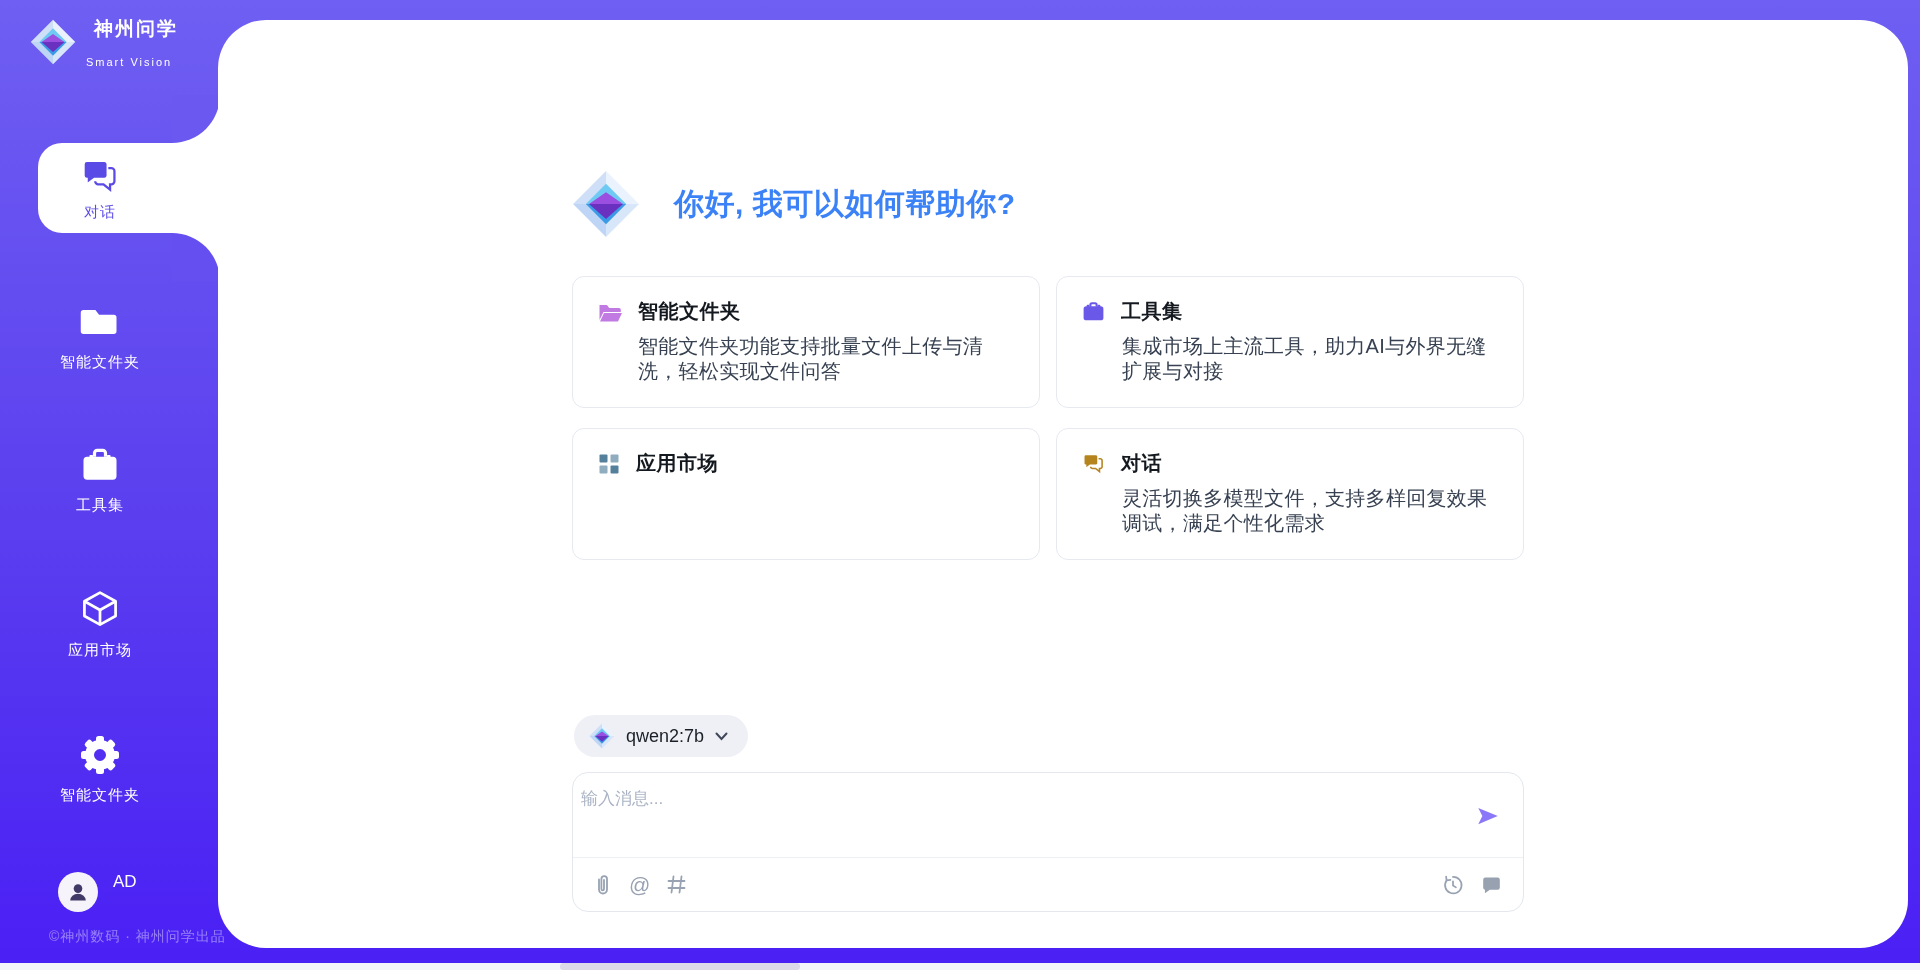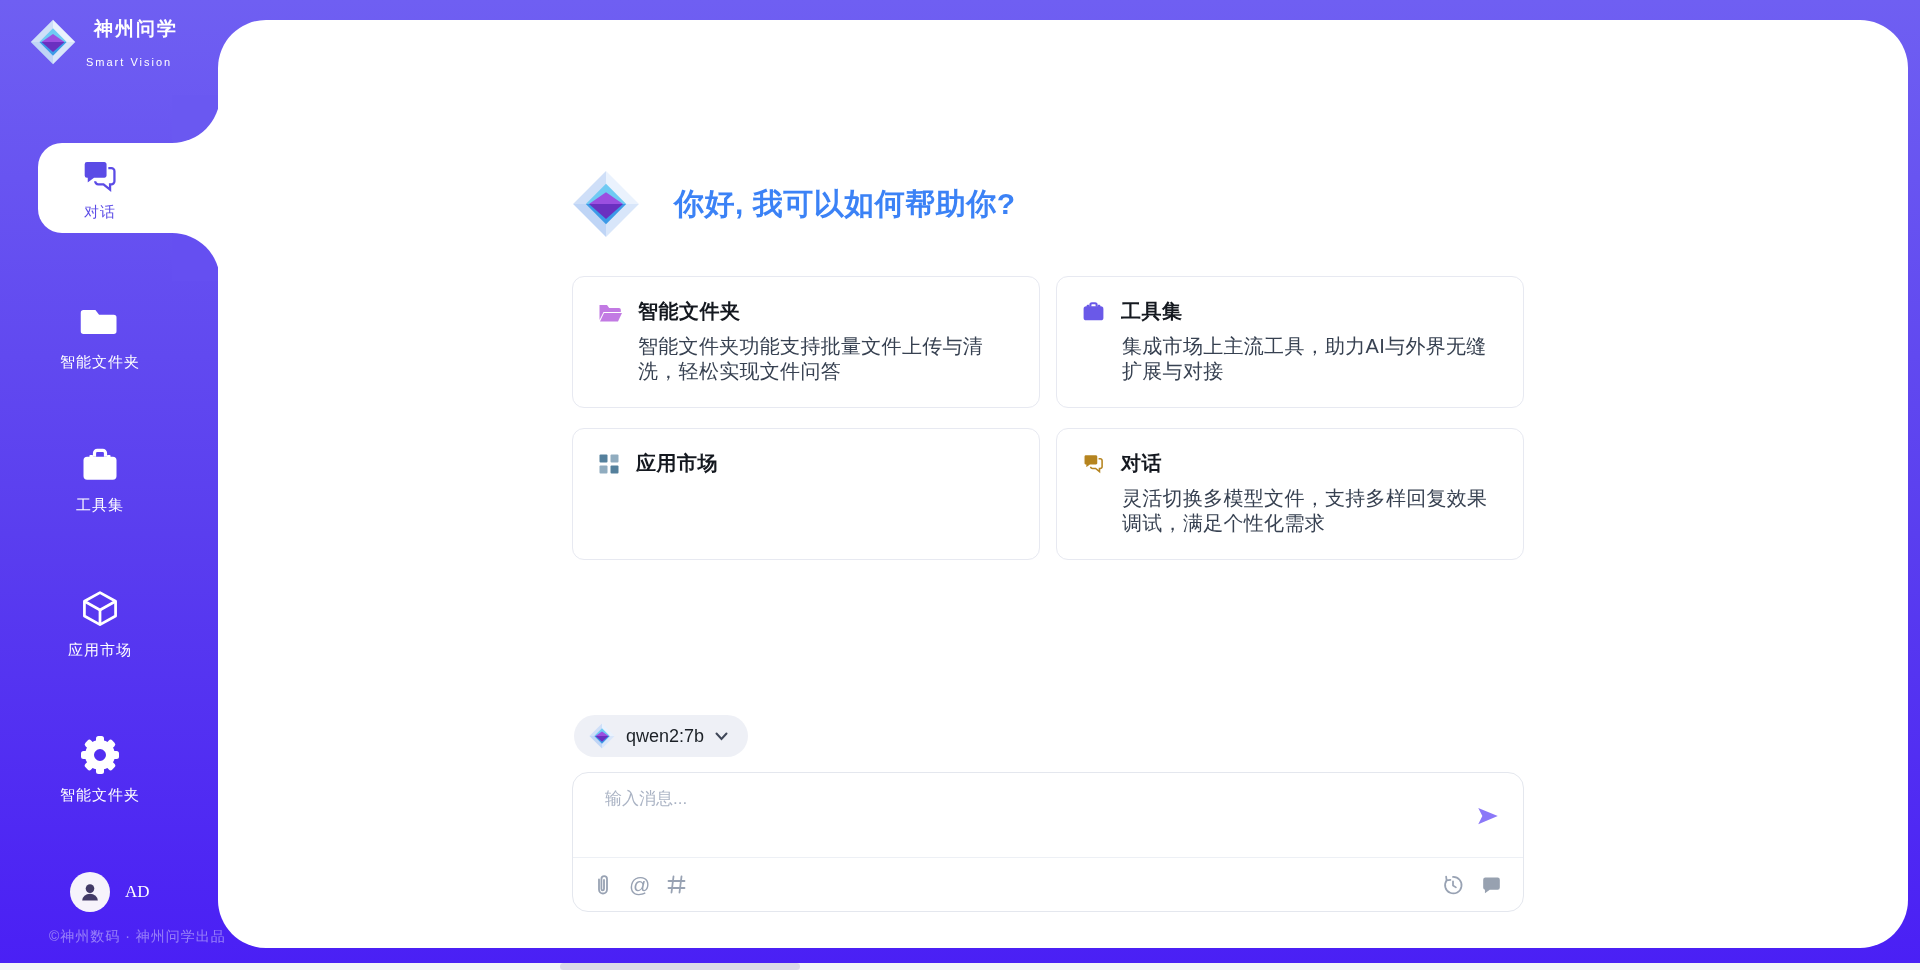--- a/index.html
+++ b/index.html
@@ -24,21 +24,21 @@
   .active-tab { position:absolute; left:38px; top:143px; width:182px; height:90px; background:#fff;
     border-radius:24px 0 0 24px; padding-right:58px; display:flex; flex-direction:column; align-items:center;
     justify-content:center; gap:6px; color:#5b4be6; cursor:pointer; }
   .active-tab .nav-label { font-size:15px; letter-spacing:1px; }
   .fillet { position:absolute; left:172px; width:48px; height:48px; background:#fff; }
   .fillet.top { top:95px; }
   .fillet.top::before { content:''; position:absolute; inset:0; background:#6a58f1; border-bottom-right-radius:100%; }
   .fillet.bottom { top:233px; }
   .fillet.bottom::before { content:''; position:absolute; inset:0; background:#654ff1; border-top-right-radius:100%; }
 
-  .user-row { position:absolute; left:70px; top:872px; display:flex; align-items:center; gap:15px; cursor:pointer;font-family:Liberation Serif, serif; }
+  .user-row { position:absolute; left:58px; top:872px; display:flex; align-items:flex-start; gap:15px; cursor:pointer; }
   .avatar { width:40px; height:40px; border-radius:50%; background:#f6f3fb; display:flex; align-items:center; justify-content:center; }
   .user-name { color:#fff; font-size:17px; }
   .sidebar-footer { position:absolute; left:13px; top:928px; color:rgba(255,255,255,.42); font-size:14px; letter-spacing:1px; white-space:nowrap;margin-left:36px; }
 
   
   .main-panel { position:absolute; left:218px; top:20px; right:12px; bottom:22px; background:#fff; border-radius:48px; }
   .content { position:absolute; left:354px; top:0; width:952px; height:100%; }
 
   .greeting { position:absolute; top:150px; left:0; display:flex; align-items:center; gap:34px; }
   .greeting-text { font-size:30px; font-weight:bold; color:#3b82f6; letter-spacing:.5px; }
@@ -48,21 +48,21 @@
   .card-head { display:flex; align-items:center; gap:15px; }
   .card-title { font-size:20px; font-weight:bold; color:#14181f; letter-spacing:.5px; }
   .card-desc { margin:9px 0 0 41px; font-size:20px; color:#374151; line-height:25px; letter-spacing:.3px; }
 
   .model-chip { position:absolute; top:695px; left:2px; height:42px; border-radius:21px; background:#eef0f6;
     display:inline-flex; align-items:center; gap:11px; padding:0 20px 0 15px; cursor:pointer; }
   .model-value { font-size:18px; color:#1b2026; }
 
   .composer { position:absolute; top:752px; left:0; width:100%; height:140px; background:#fff;
     border:1.5px solid #e4e7ee; border-radius:16px; }
-  .composer textarea { position:absolute; left:32px; top:14px; width:860px; height:62px; border:none; outline:none;
+  .composer textarea { position:absolute; left:8px; top:14px; width:860px; height:62px; border:none; outline:none;
     resize:none; font-family:"Liberation Sans", sans-serif; font-size:17px; color:#111; background:transparent; }
   .composer textarea::placeholder { color:#aab3c4; }
   .send-btn { position:absolute; right:22px; top:30px; width:26px; height:26px; cursor:pointer; }
   .composer-divider { position:absolute; left:0; right:0; top:84px; height:1px; background:#edf0f5; }
   .composer-toolbar { position:absolute; left:21px; right:21px; top:85px; bottom:0; display:flex; align-items:center; justify-content:space-between; }
   .tool-group { display:flex; align-items:center; gap:17px; }
   .tool-btn { color:#98a2b3; font-size:20px; line-height:1; cursor:pointer; display:flex; align-items:center; }
   .at-glyph { font-size:21px; }
 
   .hscrollbar { position:absolute; left:0; bottom:0; width:100%; height:7px; background:#f4f3f9; }

